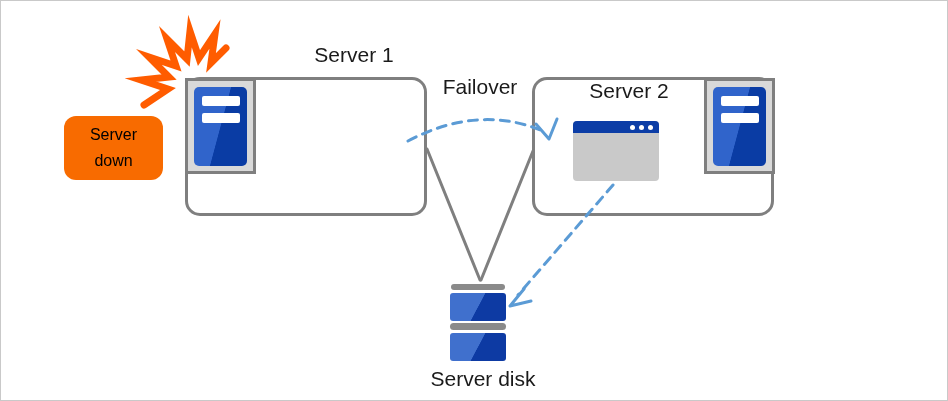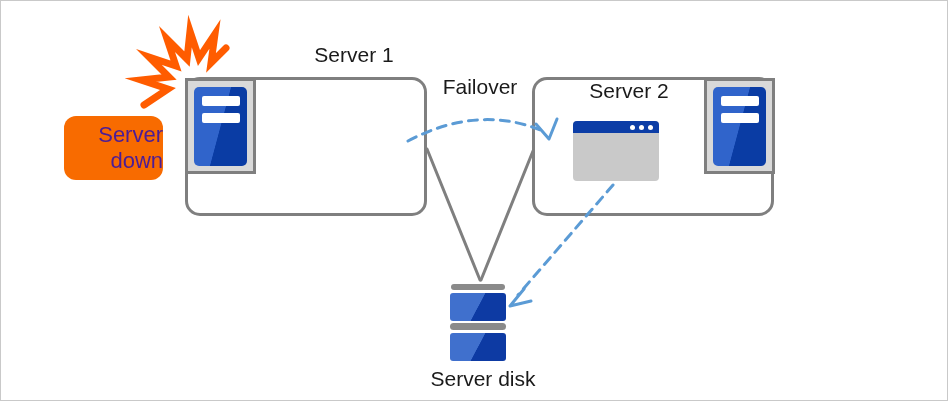--- a/index.html
+++ b/index.html
@@ -59,22 +59,22 @@
   .lbl-server2{left:628px;top:43px;margin-top:36px;}
   .lbl-failover{left:479px;top:75px;text-align:right;}
   .lbl-application{left:612px;top:96px;}
   .lbl-shareddisk{left:482px;top:367px;}
   
   .badge{
     position:absolute;
     left:63px;top:115px;width:99px;height:64px;
     background:var(--orange,#f86b00);
     border-radius:12px;
-    display:flex;flex-direction:column;align-items:flex-end;justify-content:center;
-    color:#4c1d95;font-size:22px;line-height:26px;
+    display:flex;flex-direction:column;align-items:center;justify-content:center;
+    color:#000000;font-size:16px;line-height:26px;
     z-index:3;
   }
   
   .app-window{
     position:absolute;
     left:572px;top:120px;width:86px;height:60px;
     border-radius:4px;overflow:hidden;
     background:var(--window-gray,#c9c9c9);
     z-index:2;
   }

